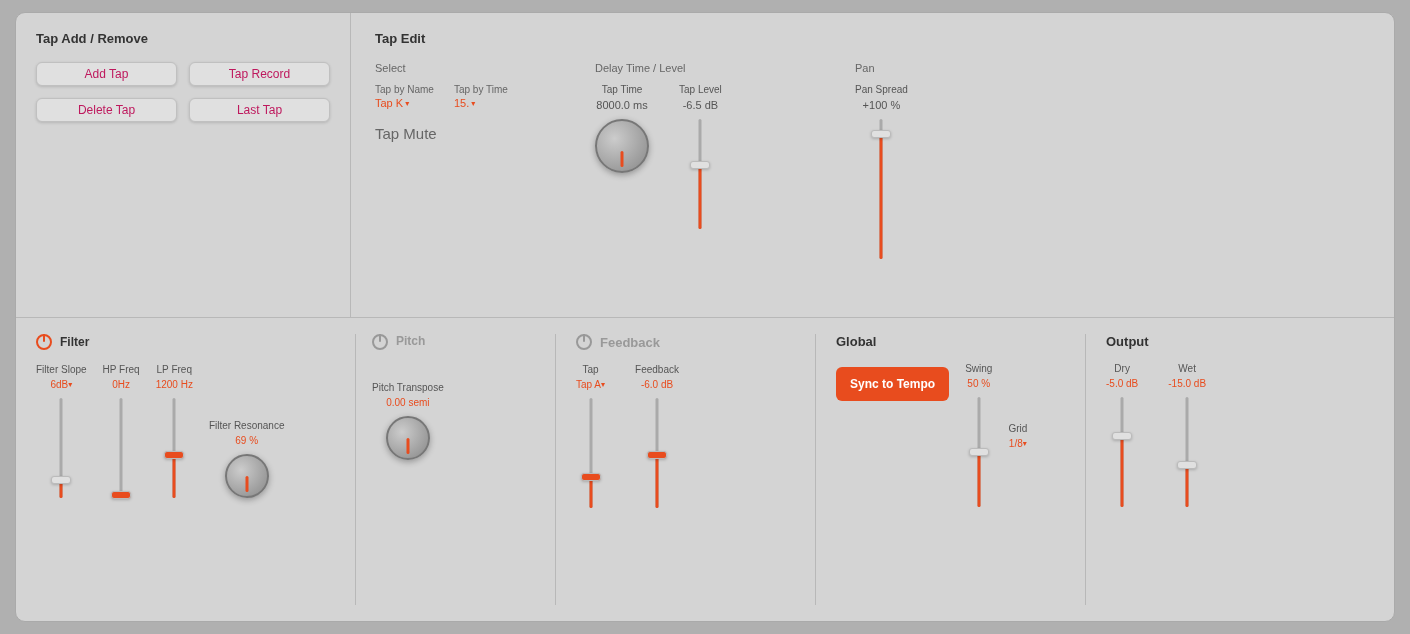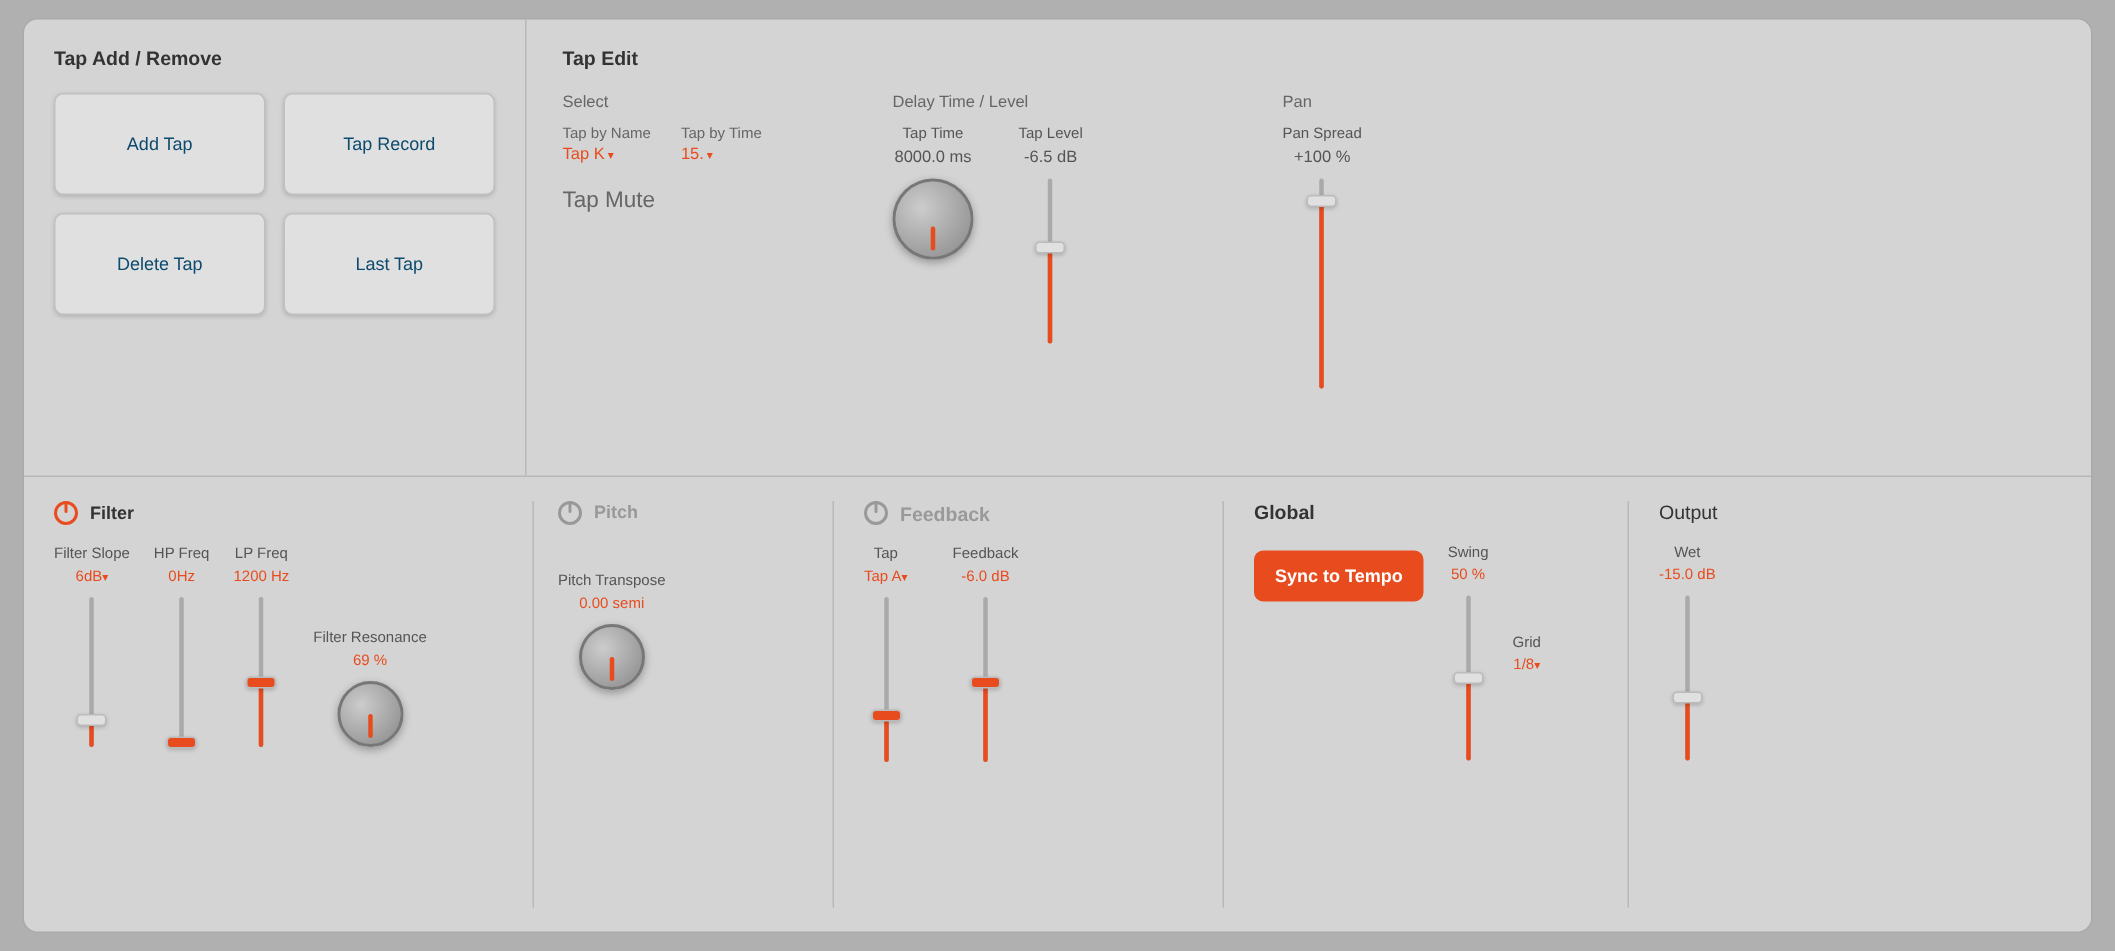--- a/index.html
+++ b/index.html
@@ -42,23 +42,23 @@
     }
     .button-grid {
       display: grid;
       grid-template-columns: 1fr 1fr;
       gap: 12px;
     }
     .tap-btn {
       background: #e0e0e0;
       border: 1px solid #c0c0c0;
       border-radius: 6px;
-      padding: 26px 14px;
+      padding: 4px 14px;
       font-size: 12px;
-      color: #0c4a6e;
+      color: #be185d;
       cursor: pointer;
       text-align: center;
       box-shadow: 0 1px 3px rgba(0,0,0,0.15);
     }
 
     .tap-edit {
       flex: 1;
       padding: 18px 24px;
       display: flex;
       flex-direction: column;
@@ -392,21 +392,21 @@
       white-space: nowrap;
       margin-top: 4px;
     }
 
     .output-section {
       flex: 1;
       padding: 0 20px;
     }
     .output-title {
       font-size: 13px;
-      font-weight: 400;
+      font-weight: 700;
       color: #333;
       margin-bottom: 14px;
     }
     .output-row {
       display: flex;
       gap: 30px;
       align-items: flex-start;
     }
     .knob-pan::after {
       transform: translateX(-50%) rotate(-10deg);
@@ -608,20 +608,29 @@
             <span style="font-size:8px;color:#e84c1e;">▾</span>
           </span>
         </div>
       </div>
     </div>
 
     <div class="output-section">
       <div class="output-title">Output</div>
       <div class="output-row">
         <div class="control-col">
+          <span class="control-label">Dry</span>
+          <span class="control-value">-5.0 dB</span>
+          <div class="vert-slider" style="height:110px; margin-top:4px;">
+            <div class="vert-slider-track"></div>
+            <div class="vert-slider-fill" style="height:65%; bottom:0;"></div>
+            <div class="vert-slider-thumb" style="top:32%; background:#e0e0e0;"></div>
+          </div>
+        </div>
+        <div class="control-col">
           <span class="control-label">Wet</span>
           <span class="control-value">-15.0 dB</span>
           <div class="vert-slider" style="height:110px; margin-top:4px;">
             <div class="vert-slider-track"></div>
             <div class="vert-slider-fill" style="height:40%; bottom:0;"></div>
             <div class="vert-slider-thumb" style="top:58%; background:#e0e0e0;"></div>
           </div>
         </div>
       </div>
     </div>

